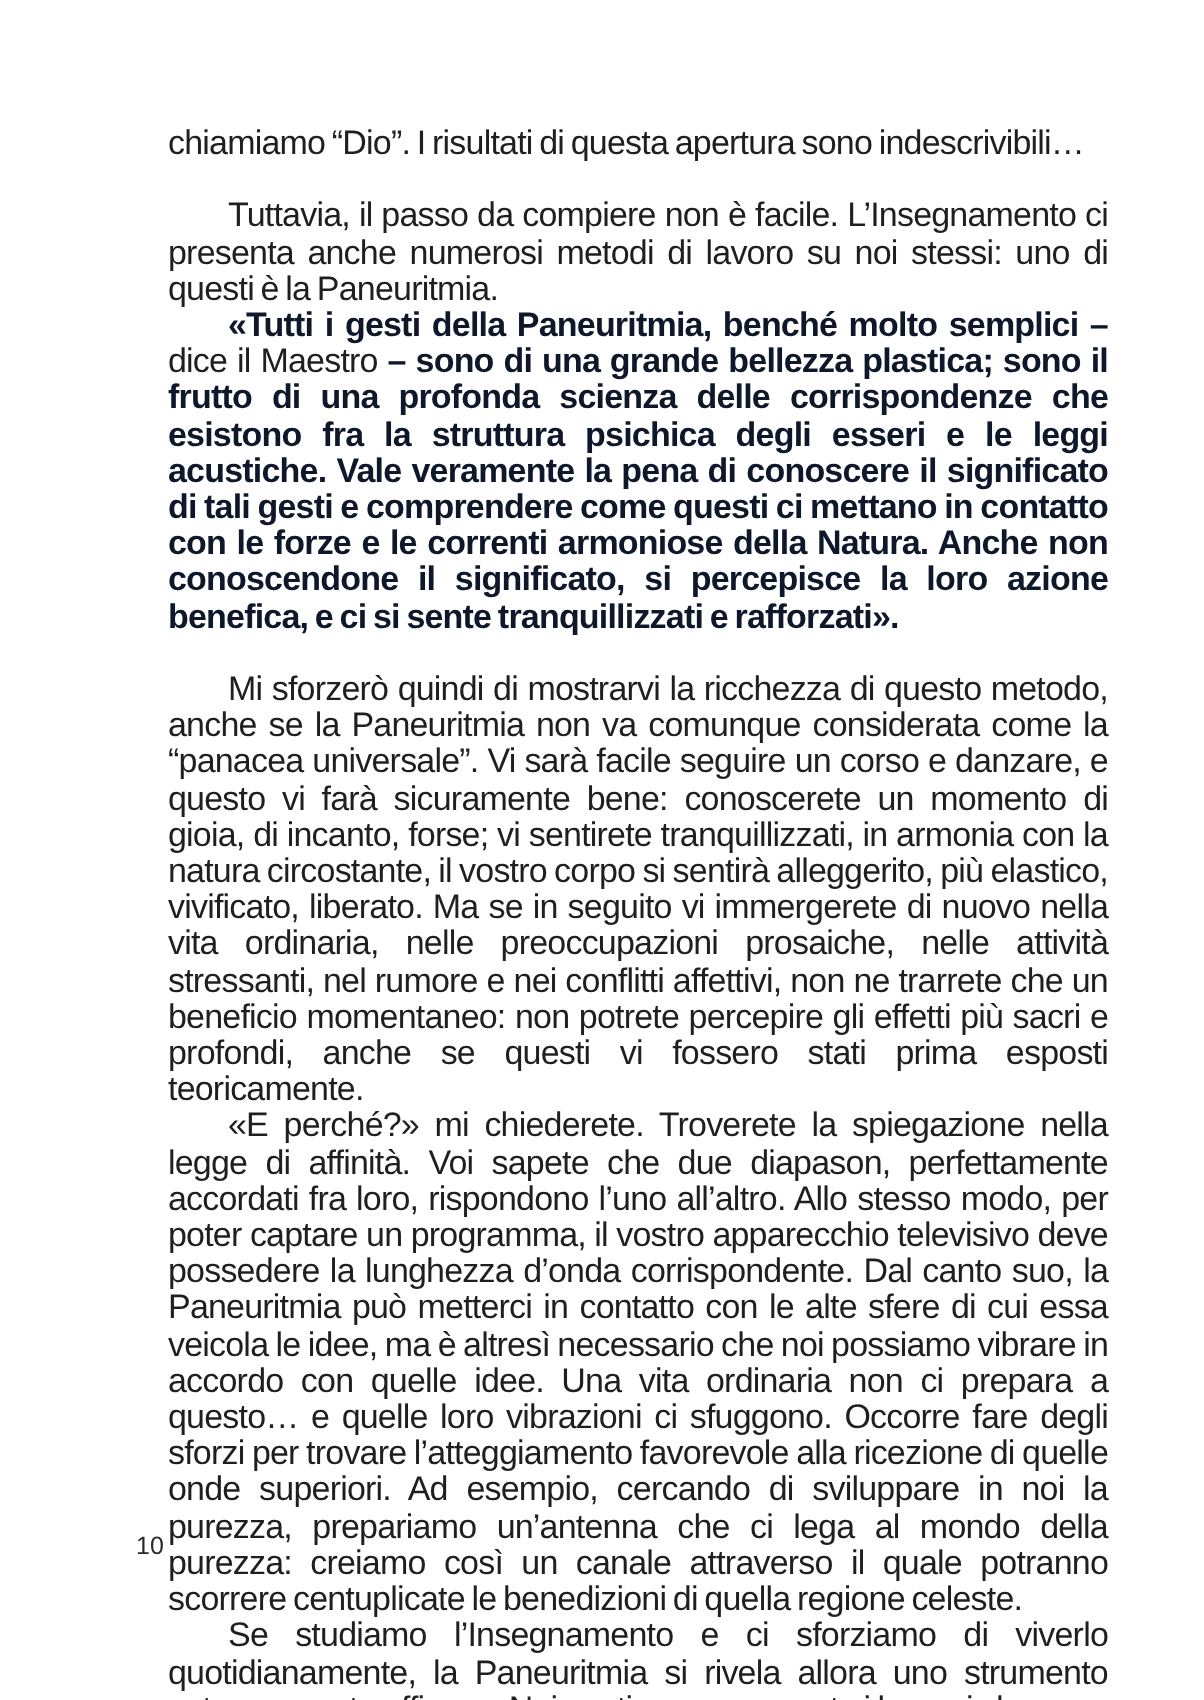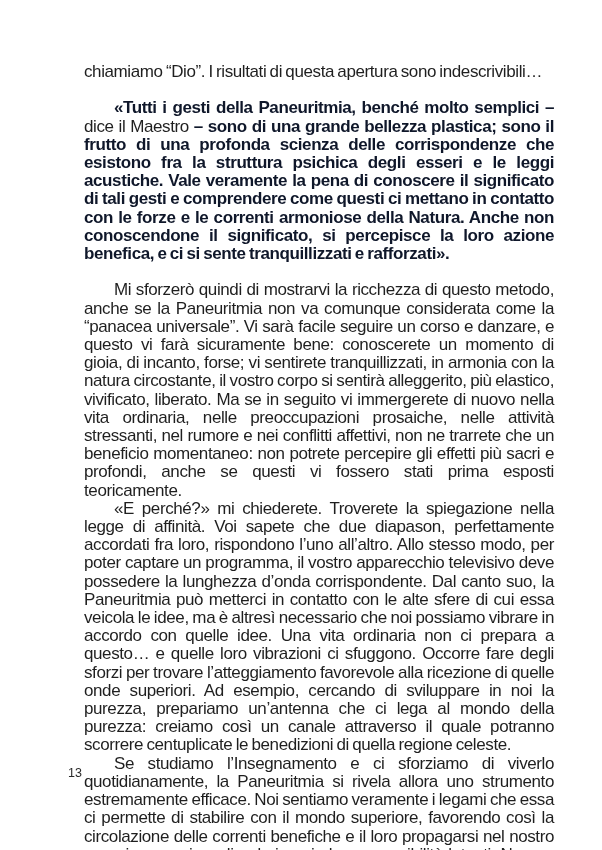--- a/index.html
+++ b/index.html
@@ -43,25 +43,26 @@
   }
 </style>
 </head>
 <body>
 
 <div class="page">
   <div class="text-block">
 
     <p class="para no-indent gap-after"><span class="seg-regular">chiamiamo “Dio”. I risultati di questa apertura sono indescrivibili…</span></p>
 
+    <p class="para"><span class="seg-regular">Tuttavia, il passo da compiere non è facile. L’Insegnamento ci presenta anche numerosi metodi di lavoro su noi stessi: uno di questi è la Paneuritmia.</span></p>
 
     <p class="para gap-after"><span class="seg-bold">«Tutti i gesti della Paneuritmia, benché molto semplici – </span><span class="seg-regular">dice il Maestro</span><span class="seg-bold"> – sono di una grande bellezza plastica; sono il frutto di una profonda scienza delle corrispondenze che esistono fra la struttura psichica degli esseri e le leggi acustiche. Vale veramente la pena di conoscere il significato di tali gesti e comprendere come questi ci mettano in contatto con le forze e le correnti armoniose della Natura. Anche non conoscendone il significato, si percepisce la loro azione benefica, e ci si sente tranquillizzati e rafforzati».</span></p>
 
     <p class="para"><span class="seg-regular">Mi sforzerò quindi di mostrarvi la ricchezza di questo metodo, anche se la Paneuritmia non va comunque considerata come la “panacea universale”. Vi sarà facile seguire un corso e danzare, e questo vi farà sicuramente bene: conoscerete un momento di gioia, di incanto, forse; vi sentirete tranquillizzati, in armonia con la natura circostante, il vostro corpo si sentirà alleggerito, più elastico, vivificato, liberato. Ma se in seguito vi immergerete di nuovo nella vita ordinaria, nelle preoccupazioni prosaiche, nelle attività stressanti, nel rumore e nei conflitti affettivi, non ne trarrete che un beneficio momentaneo: non potrete percepire gli effetti più sacri e profondi, anche se questi vi fossero stati prima esposti teoricamente.</span></p>
 
     <p class="para"><span class="seg-regular">«E perché?» mi chiederete. Troverete la spiegazione nella legge di affinità. Voi sapete che due diapason, perfettamente accordati fra loro, rispondono l’uno all’altro. Allo stesso modo, per poter captare un programma, il vostro apparecchio televisivo deve possedere la lunghezza d’onda corrispondente. Dal canto suo, la Paneuritmia può metterci in contatto con le alte sfere di cui essa veicola le idee, ma è altresì necessario che noi possiamo vibrare in accordo con quelle idee. Una vita ordinaria non ci prepara a questo… e quelle loro vibrazioni ci sfuggono. Occorre fare degli sforzi per trovare l’atteggiamento favorevole alla ricezione di quelle onde superiori. Ad esempio, cercando di sviluppare in noi la purezza, prepariamo un’antenna che ci lega al mondo della purezza: creiamo così un canale attraverso il quale potranno scorrere centuplicate le benedizioni di quella regione celeste.</span></p>
 
     <p class="para"><span class="seg-regular">Se studiamo l’Insegnamento e ci sforziamo di viverlo quotidianamente, la Paneuritmia si rivela allora uno strumento estremamente efficace. Noi sentiamo veramente i legami che essa ci permette di stabilire con il mondo superiore, favorendo così la circolazione delle correnti benefiche e il loro propagarsi nel nostro organismo, e risvegliando in noi alcune possibilità latenti. Non ne trarremo soltanto un momentaneo benessere, ma sarà un’acquisizione duratura e destinata ad aumentare di volta in volta. </span><span class="seg-bold">«La Paneuritmia – </span><span class="seg-regular">diceva il Maestro</span><span class="seg-bold"> – esercita la propria influenza contemporaneamente sul corpo e sullo spirito. Ogni gesto permette alle forze accumulatesi in noi di distribuirsi ar-</span></p>
 
   </div>
 
-  <div class="page-number">13</div>
+  <div class="page-number">10</div>
 </div>
 
 </body></html>

